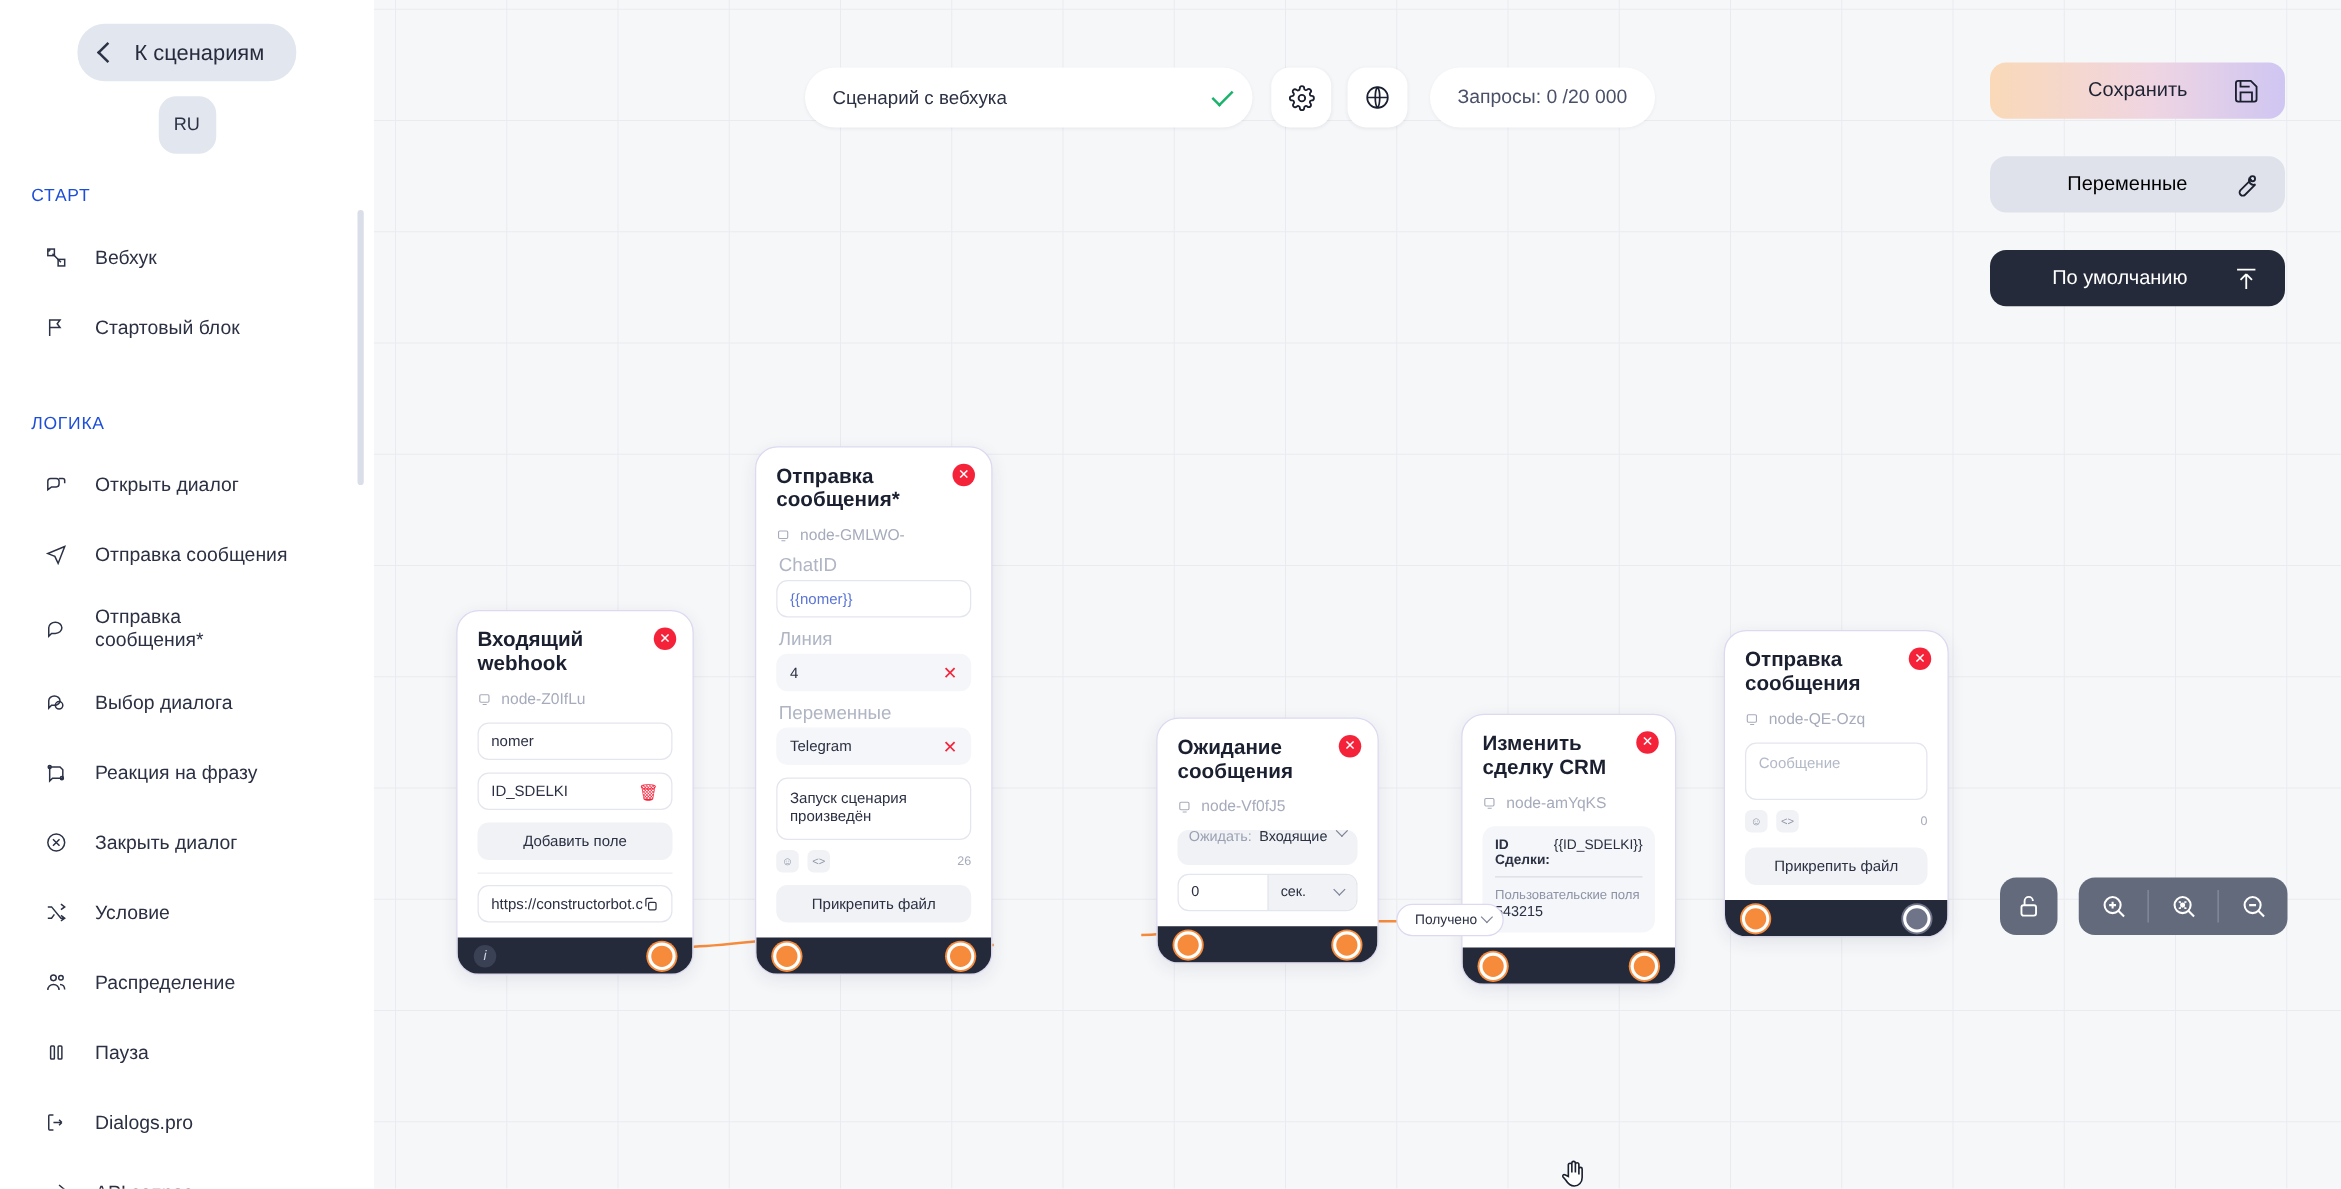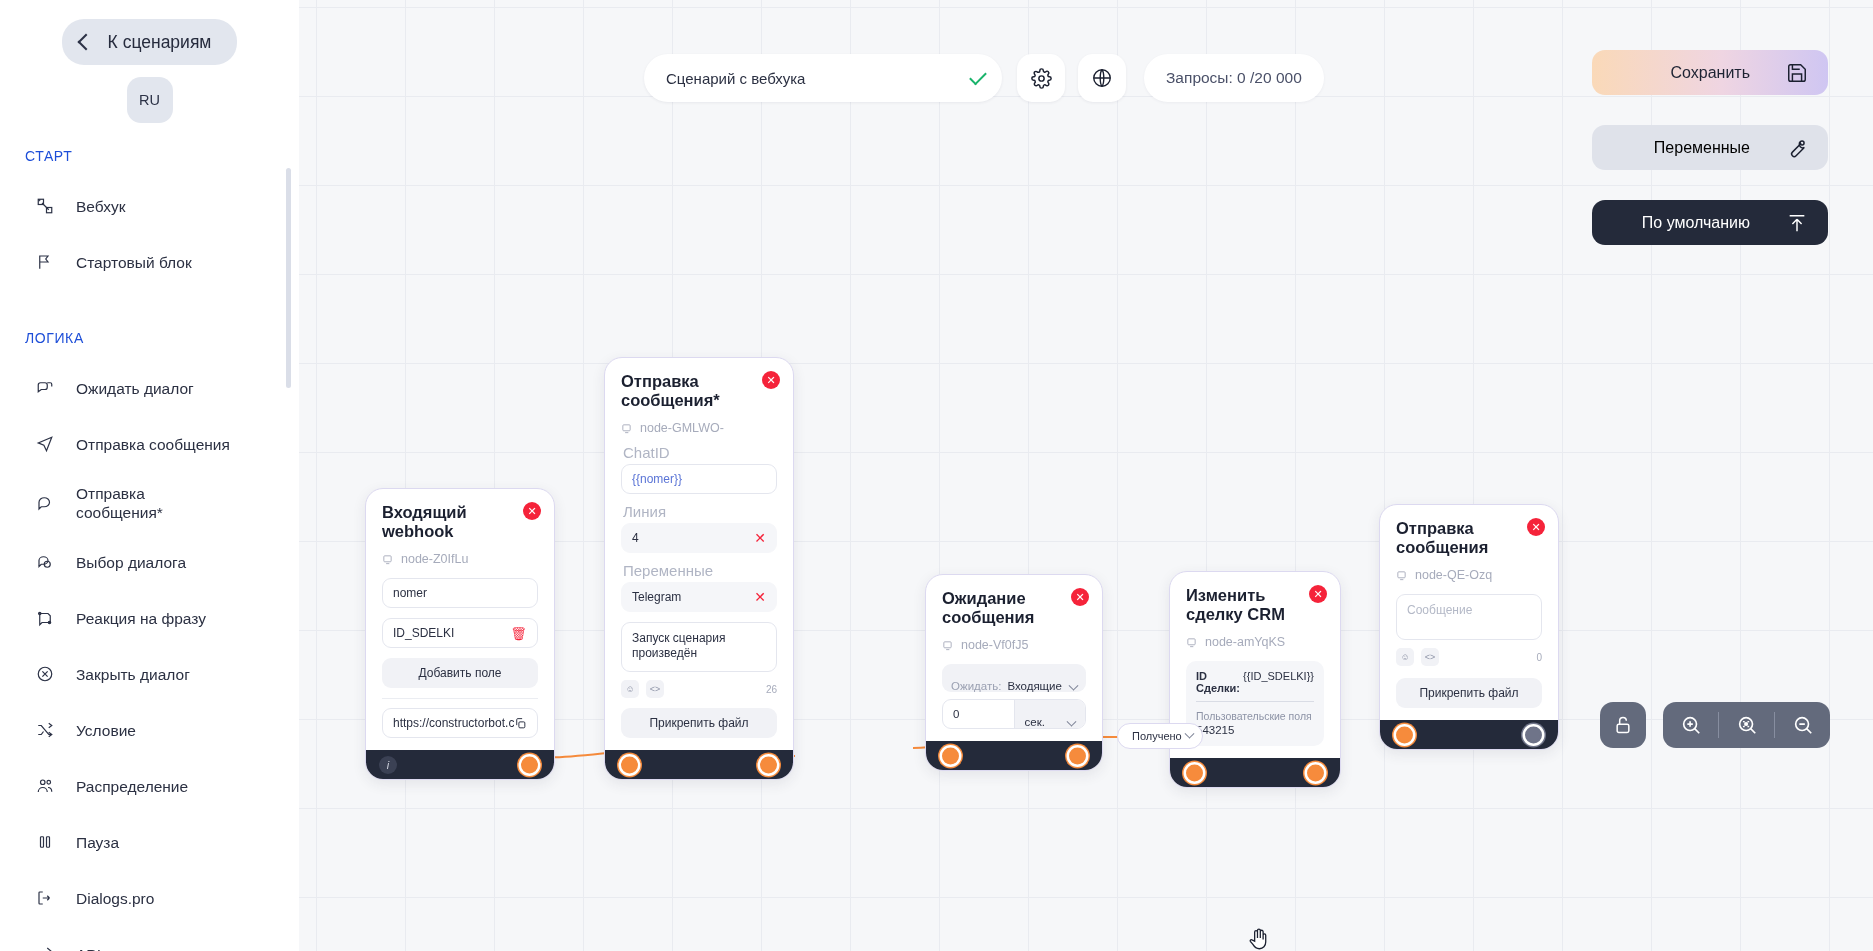--- a/index.html
+++ b/index.html
@@ -145,29 +145,29 @@
   .ta {
     border: 1px solid #e4e6ee; border-radius: 9px; padding: 8px 10px;
     font-size: 12px; color: #2b3042; line-height: 15px; min-height: 50px;
   }
   .ta.empty { color: #b4b9c7; min-height: 46px; }
   .mini-row { display: flex; align-items: center; gap: 7px; margin-top: 8px; }
   .mini-btn { width: 18px; height: 18px; border-radius: 5px; background: #f1f2f6;
     display: flex; align-items: center; justify-content: center; font-size: 9px; color: #8d93a6; cursor: pointer; }
   .cnt { margin-left: auto; font-size: 10px; color: #a6abbb; }
   .sel {
-    height: 28px; background: #f1f2f6; border-radius: 9px; display: flex; align-items: flex-end;
+    height: 28px; background: #f1f2f6; border-radius: 9px; display: flex; align-items: flex-start;
     padding: 0 9px; font-size: 11.5px; color: #2b3042; gap: 6px; cursor: pointer;
   }
   .sel .ph { color: #9ba1b2; }
   .caret { margin-left: auto; width: 7px; height: 7px; border-right: 1.4px solid #7c8295; border-bottom: 1.4px solid #7c8295;
     transform: rotate(45deg) translate(-2px,-2px); }
   .split { display: flex; gap: 0; margin-top: 7px; border: 1px solid #e4e6ee; border-radius: 9px; overflow: hidden; }
   .split .a { flex: 1; height: 28px; display: flex; align-items: center; padding: 0 10px; font-size: 11.5px; color: #2b3042; }
-  .split .b { flex: 1; height: 28px; display: flex; align-items: flex-end; padding: 0 10px; font-size: 11.5px;
+  .split .b { flex: 1; height: 28px; display: flex; align-items: center; padding: 0 10px; font-size: 11.5px;
     color: #2b3042; background: #f1f2f6; border-left: 1px solid #e4e6ee; gap: 6px; }
   .crmbox { background: #f5f6f9; border-radius: 10px; padding: 9px 10px; margin-top: 12px; }
   .crmrow { display: flex; font-size: 11px; color: #2b3042; }
   .crmrow .k { font-weight: bold; }
   .crmrow .v { margin-left: auto; }
   .crmline { height: 1px; background: #d9dce5; margin: 7px 0; }
   .crmsub { font-size: 10.5px; color: #8d93a6; line-height: 14px; }
   .crmsub b { display: block; color: #2b3042; font-weight: normal; font-size: 11.5px; }
 
   .edge-label {
@@ -522,21 +522,21 @@
 
       <div class="sec-head second">ЛОГИКА</div>
 
       <div class="side-item">
         <span class="ico">
           <svg width="18" height="18" viewBox="0 0 24 24" fill="none" stroke="#2c3246" stroke-width="1.6">
             <path d="M3 8a3 3 0 0 1 3-3h6a3 3 0 0 1 3 3v3a3 3 0 0 1-3 3H7l-4 3z"></path>
             <path d="M15 5h4a2 2 0 0 1 2 2v3"></path>
           </svg>
         </span>
-        <span class="txt">Ожидать диалог</span>
+        <span class="txt">Открыть диалог</span>
       </div>
 
       <div class="side-item">
         <span class="ico">
           <svg width="18" height="18" viewBox="0 0 24 24" fill="none" stroke="#2c3246" stroke-width="1.6">
             <path d="M21 3L3 10.5l7.5 3L14 21z"></path>
           </svg>
         </span>
         <span class="txt">Отправка сообщения</span>
       </div>

